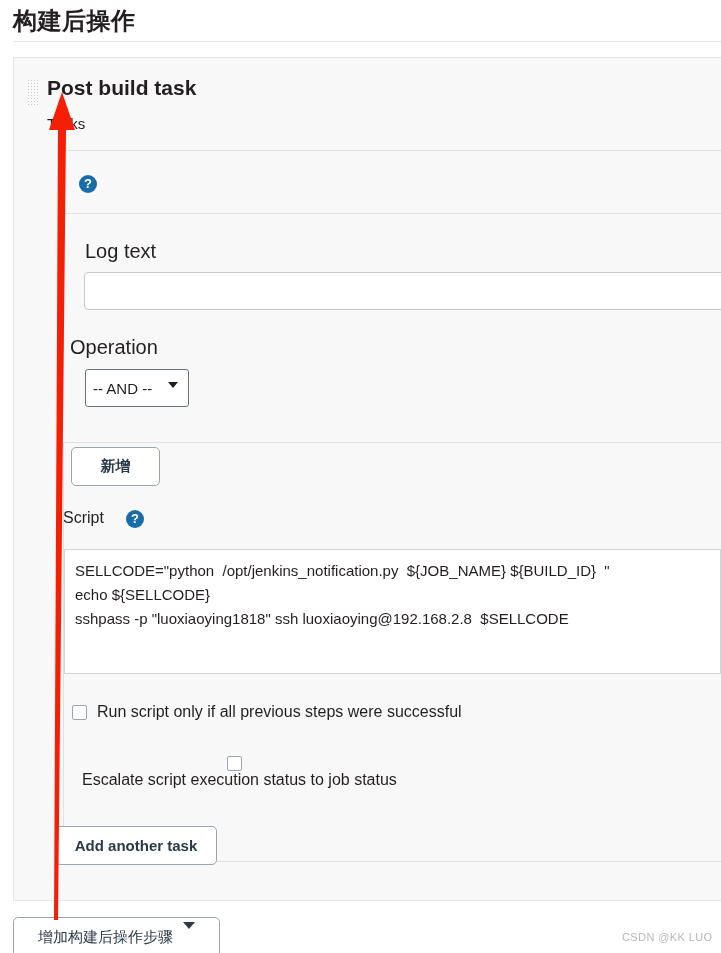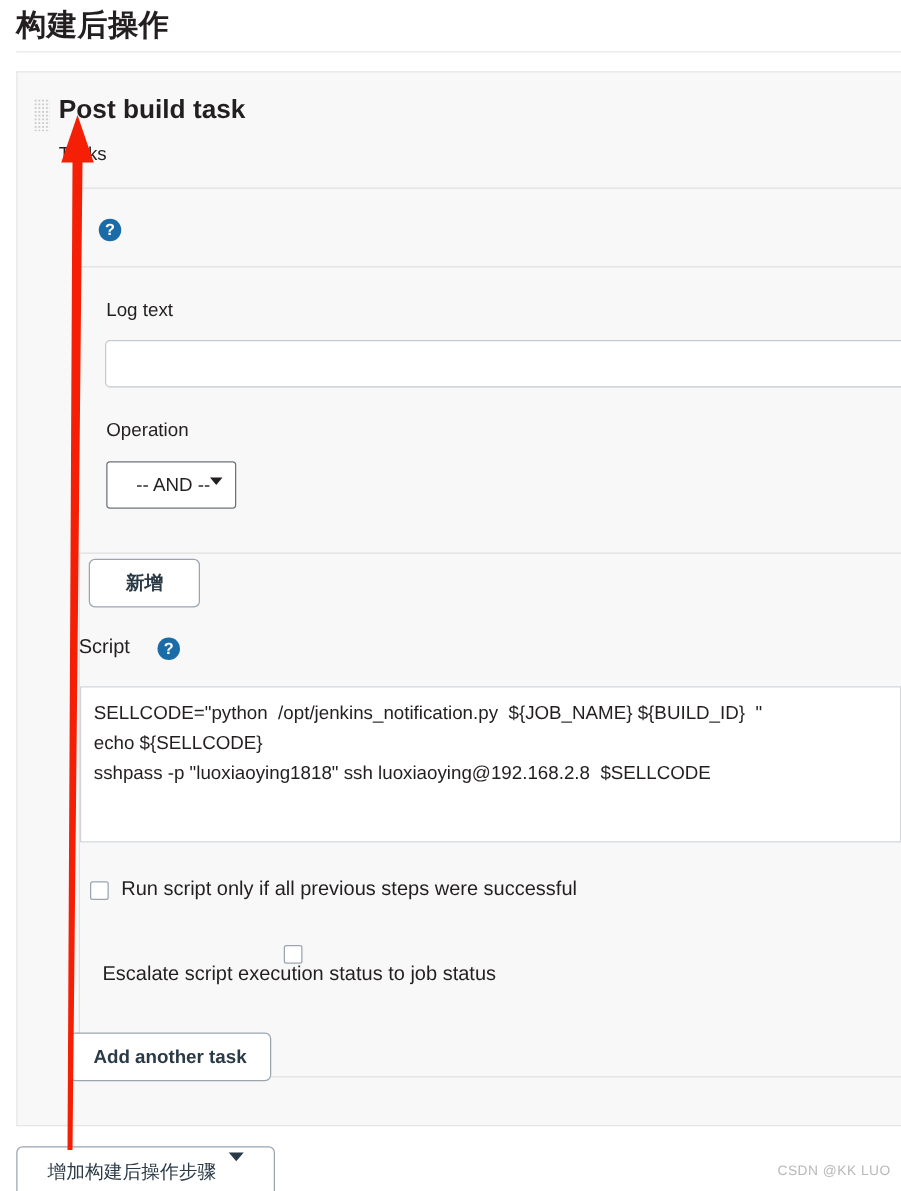--- a/index.html
+++ b/index.html
@@ -121,25 +121,25 @@
     vertical-align: middle;
   }
   #entry-help {
     position: absolute;
     left: 79px;
     top: 175px;
   }
 
   .field-label {
     position: absolute;
-    font-size: 15px;
+    font-size: 20px;
     color: #231f20;
   }
   #logtext-label { left: 85px; top: 240px; }
-  #operation-label { left: 85px; top: 336px; }
+  #operation-label { left: 70px; top: 336px; }
 
   #logtext-input {
     position: absolute;
     left: 84px;
     top: 272px;
     width: 645px;
     height: 38px;
     border: 1px solid #c4c9ce;
     border-radius: 4px;
     background: #ffffff;
@@ -157,21 +157,21 @@
     top: 369px;
     width: 104px;
     height: 38px;
     border: 1px solid #6a737d;
     border-radius: 3px;
     background: #ffffff;
     box-sizing: border-box;
     font-family: "Liberation Sans", sans-serif;
     font-size: 15px;
     color: #231f20;
-    padding-left: 23px;
+    padding-left: 7px;
     padding-right: 20px;
     -webkit-appearance: none;
     -moz-appearance: none;
     appearance: none;
     outline: none;
   }
   #operation-chevron {
     position: absolute;
     left: 168px;
     top: 382px;

